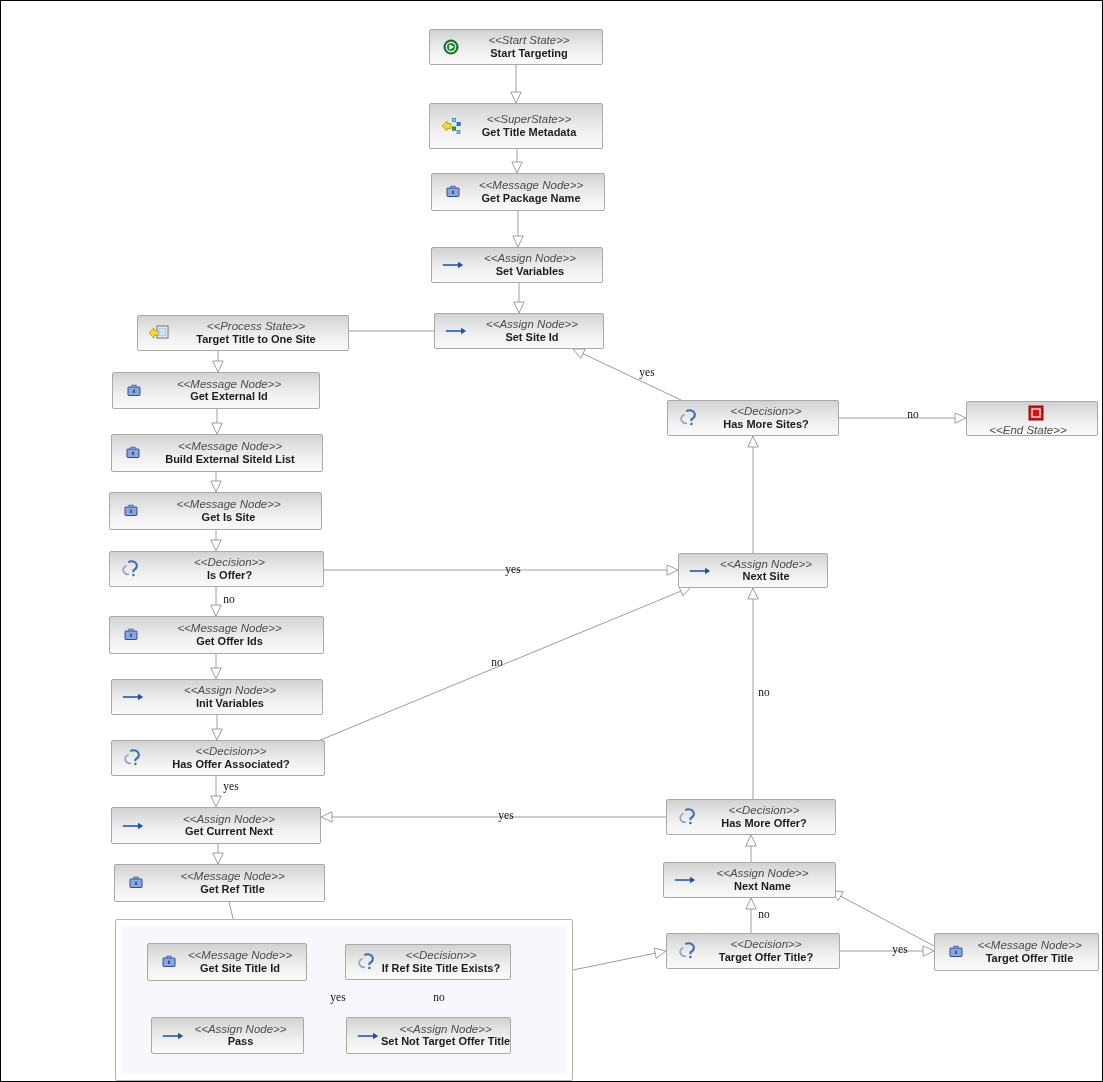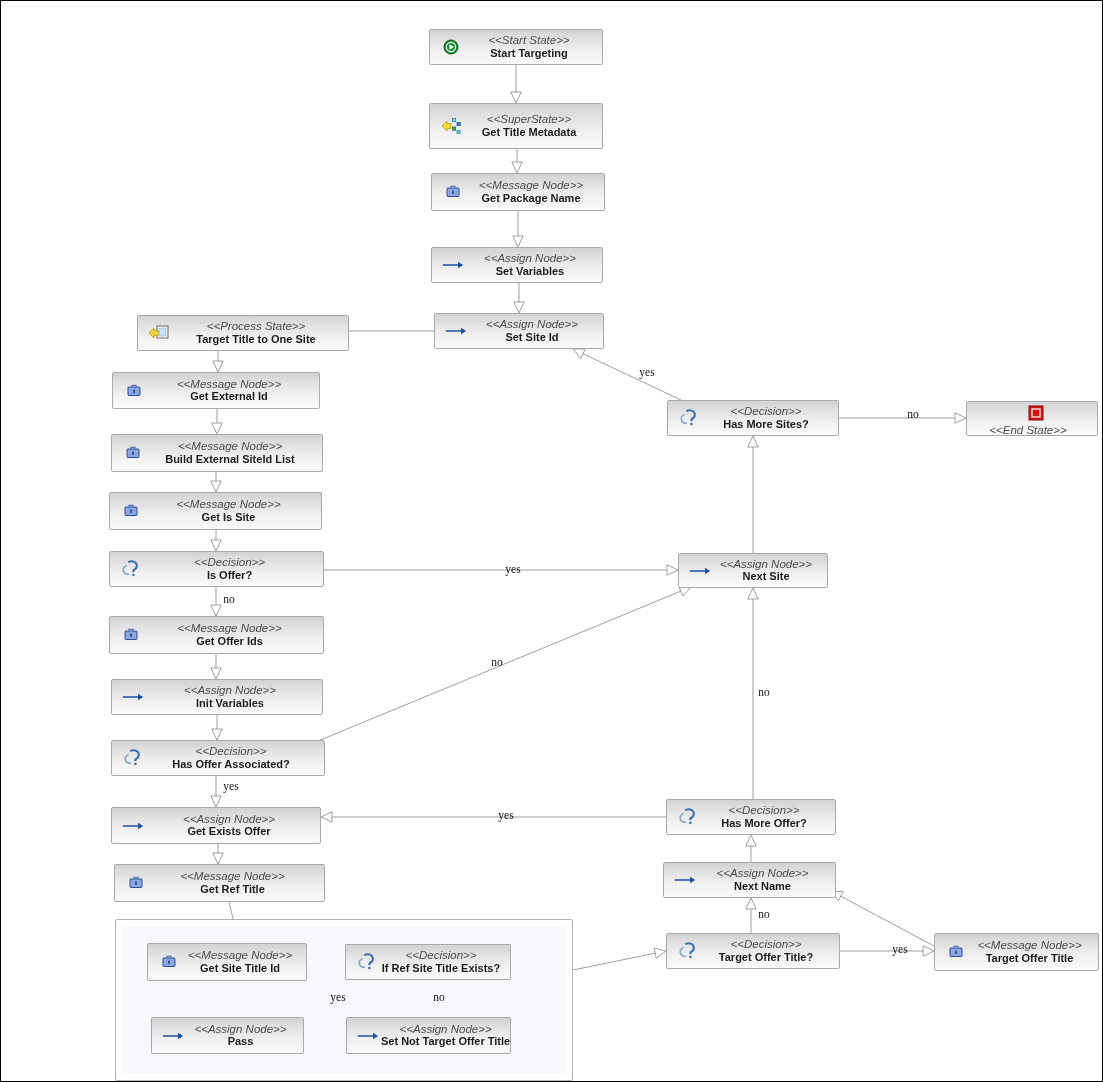--- a/index.html
+++ b/index.html
@@ -389,21 +389,21 @@
       </div>
       <div class="node" style="left: 110px; top: 806px; width: 210px; height: 37px;">
         <span class="node-icon">
           <svg class="ico" width="26" height="12" viewBox="0 0 26 12">
             <line x1="1" y1="6" x2="20" y2="6" stroke="#1f4fa0" stroke-width="1.9"></line>
             <polygon points="19,2.2 25,6 19,9.8" fill="#1f4fa0"></polygon>
           </svg>
         </span>
         <span class="node-text">
           <span class="node-stereo">&lt;&lt;Assign Node&gt;&gt;</span>
-          <span class="node-label">Get Exists Offer</span>
+          <span class="node-label">Get Current Next</span>
         </span>
       </div>
       <div class="node" style="left: 113px; top: 863px; width: 211px; height: 38px;">
         <span class="node-icon">
           <svg class="ico" width="14" height="14" viewBox="0 0 14 14">
             <path d="M5 2.5 L5 1.2 L9 1.2 L9 2.5" fill="none" stroke="#3a5fb0" stroke-width="1.1"></path>
             <rect x="1" y="3" width="12" height="8.5" rx="0.8" fill="#8ba6dd" stroke="#2e4e96" stroke-width="1"></rect>
             <rect x="6.1" y="5.6" width="1.8" height="3.4" fill="#2e4e96"></rect>
           </svg>
         </span>

